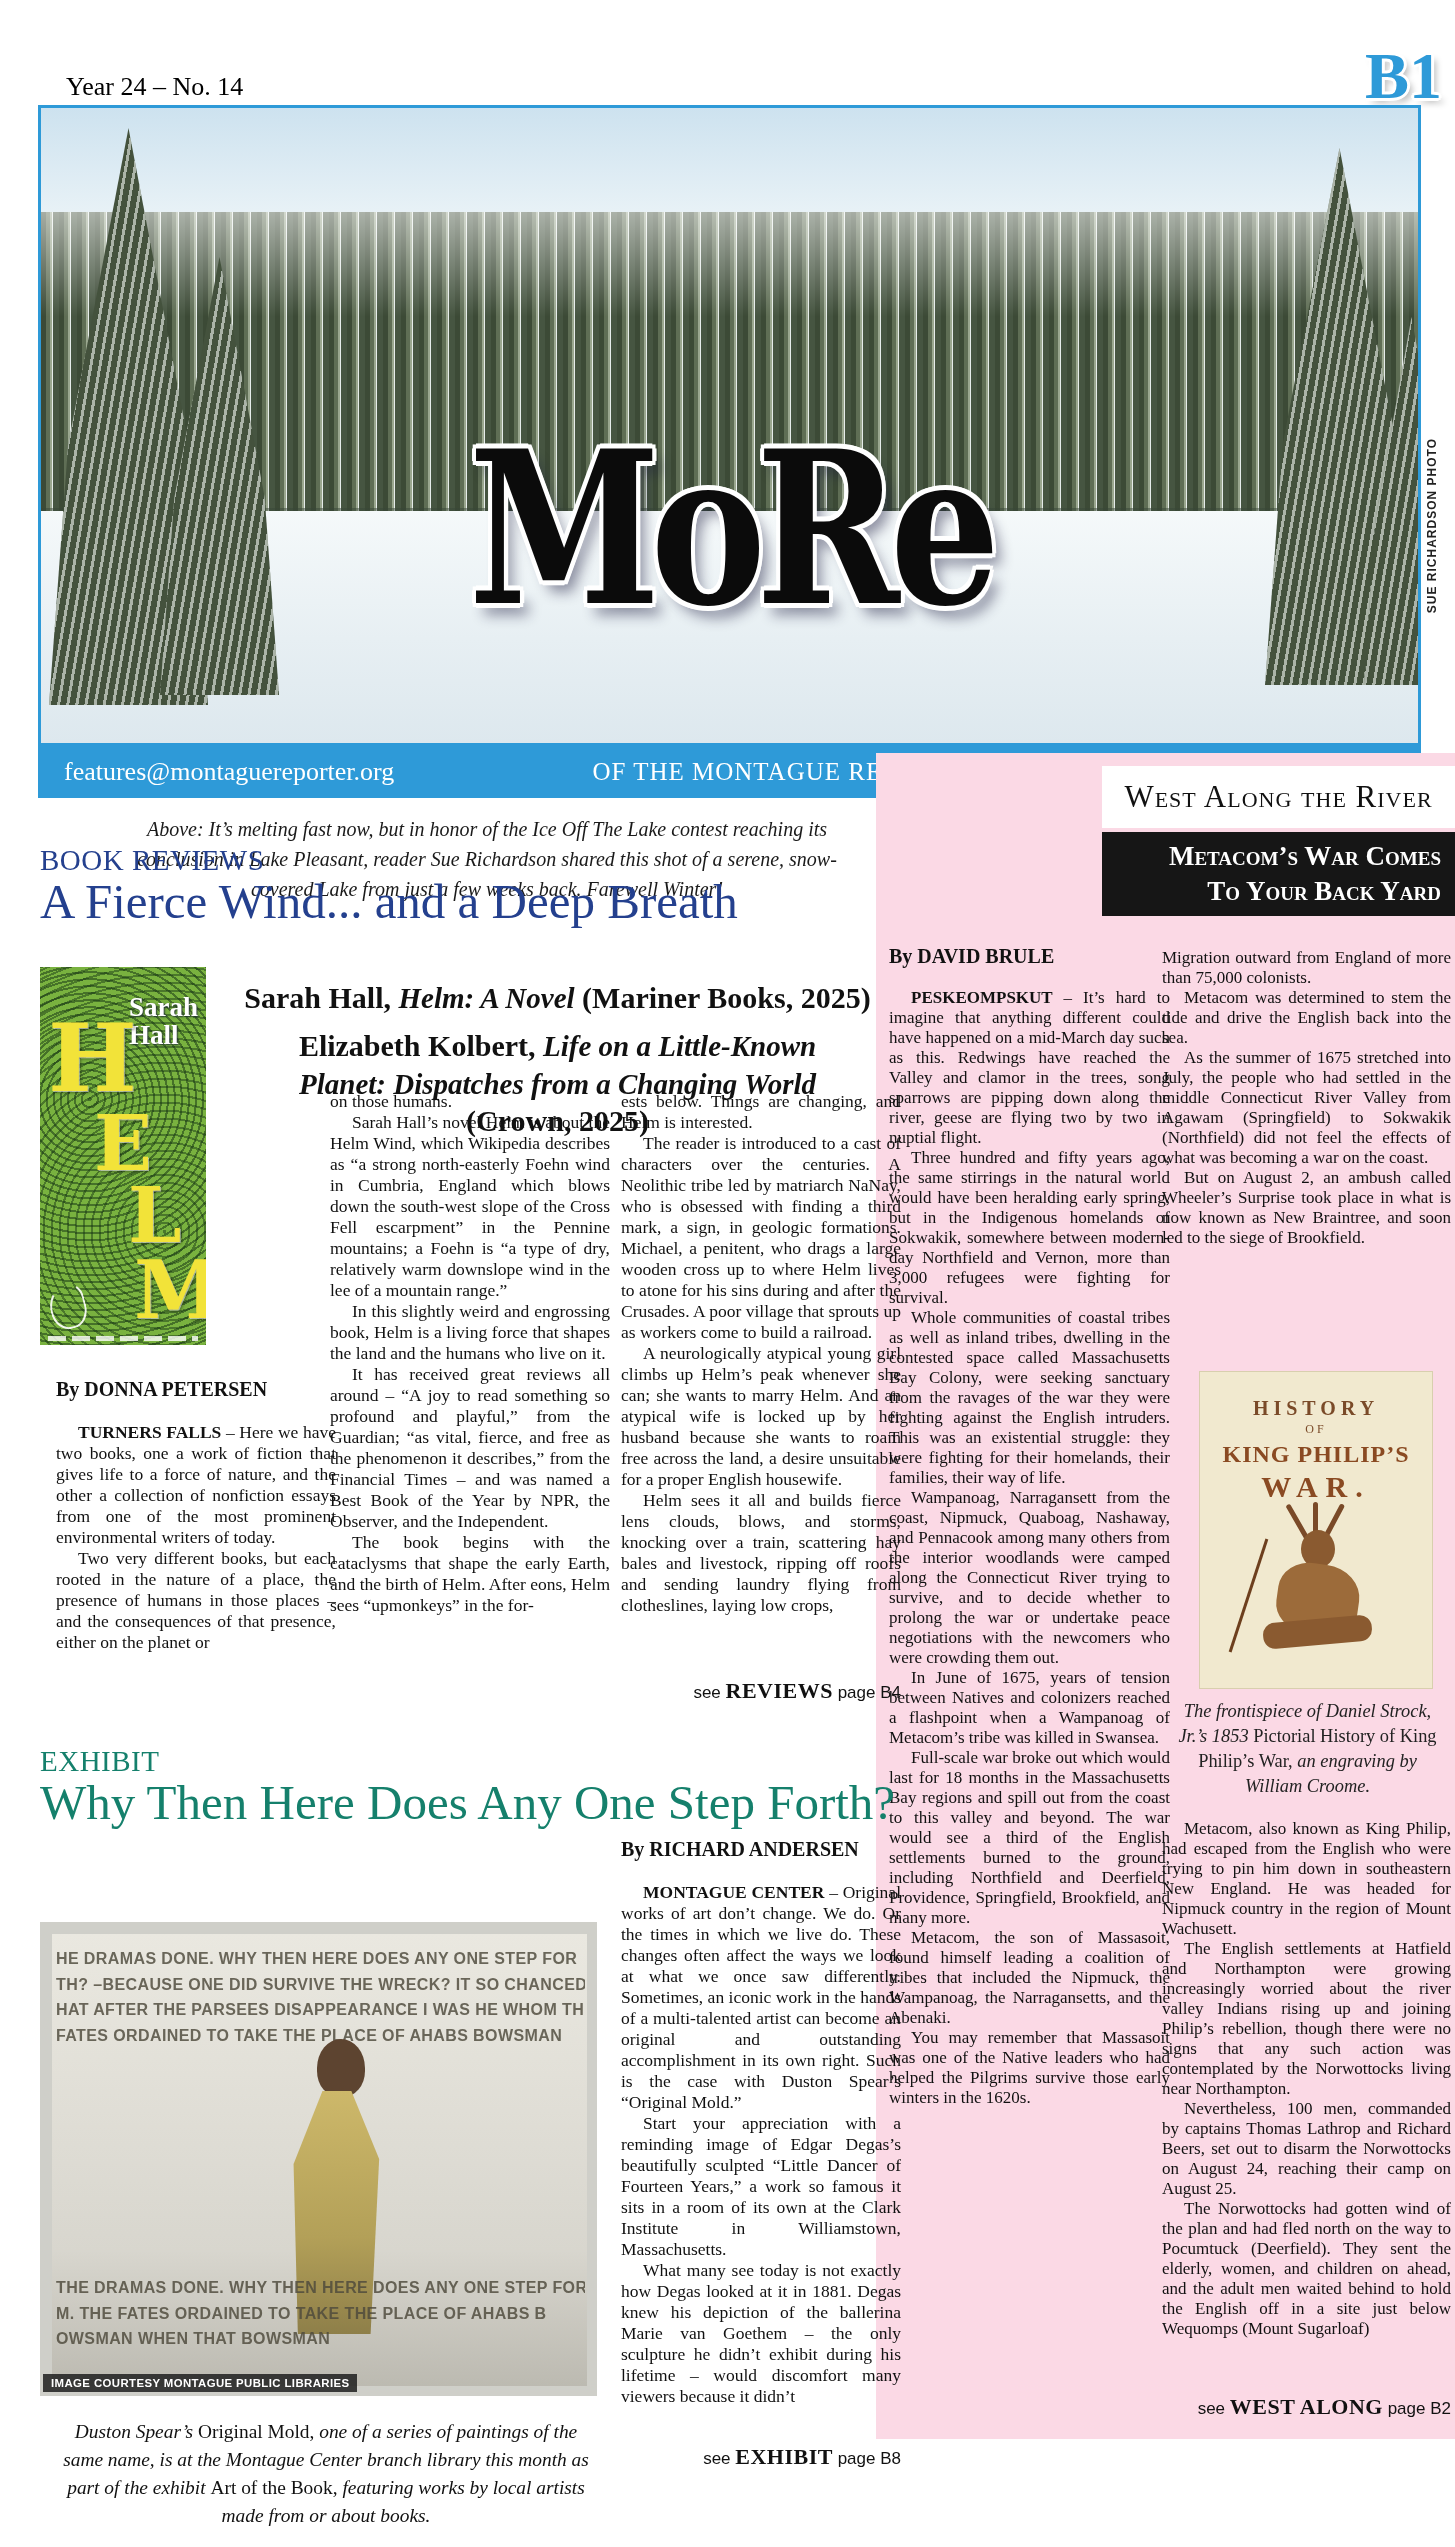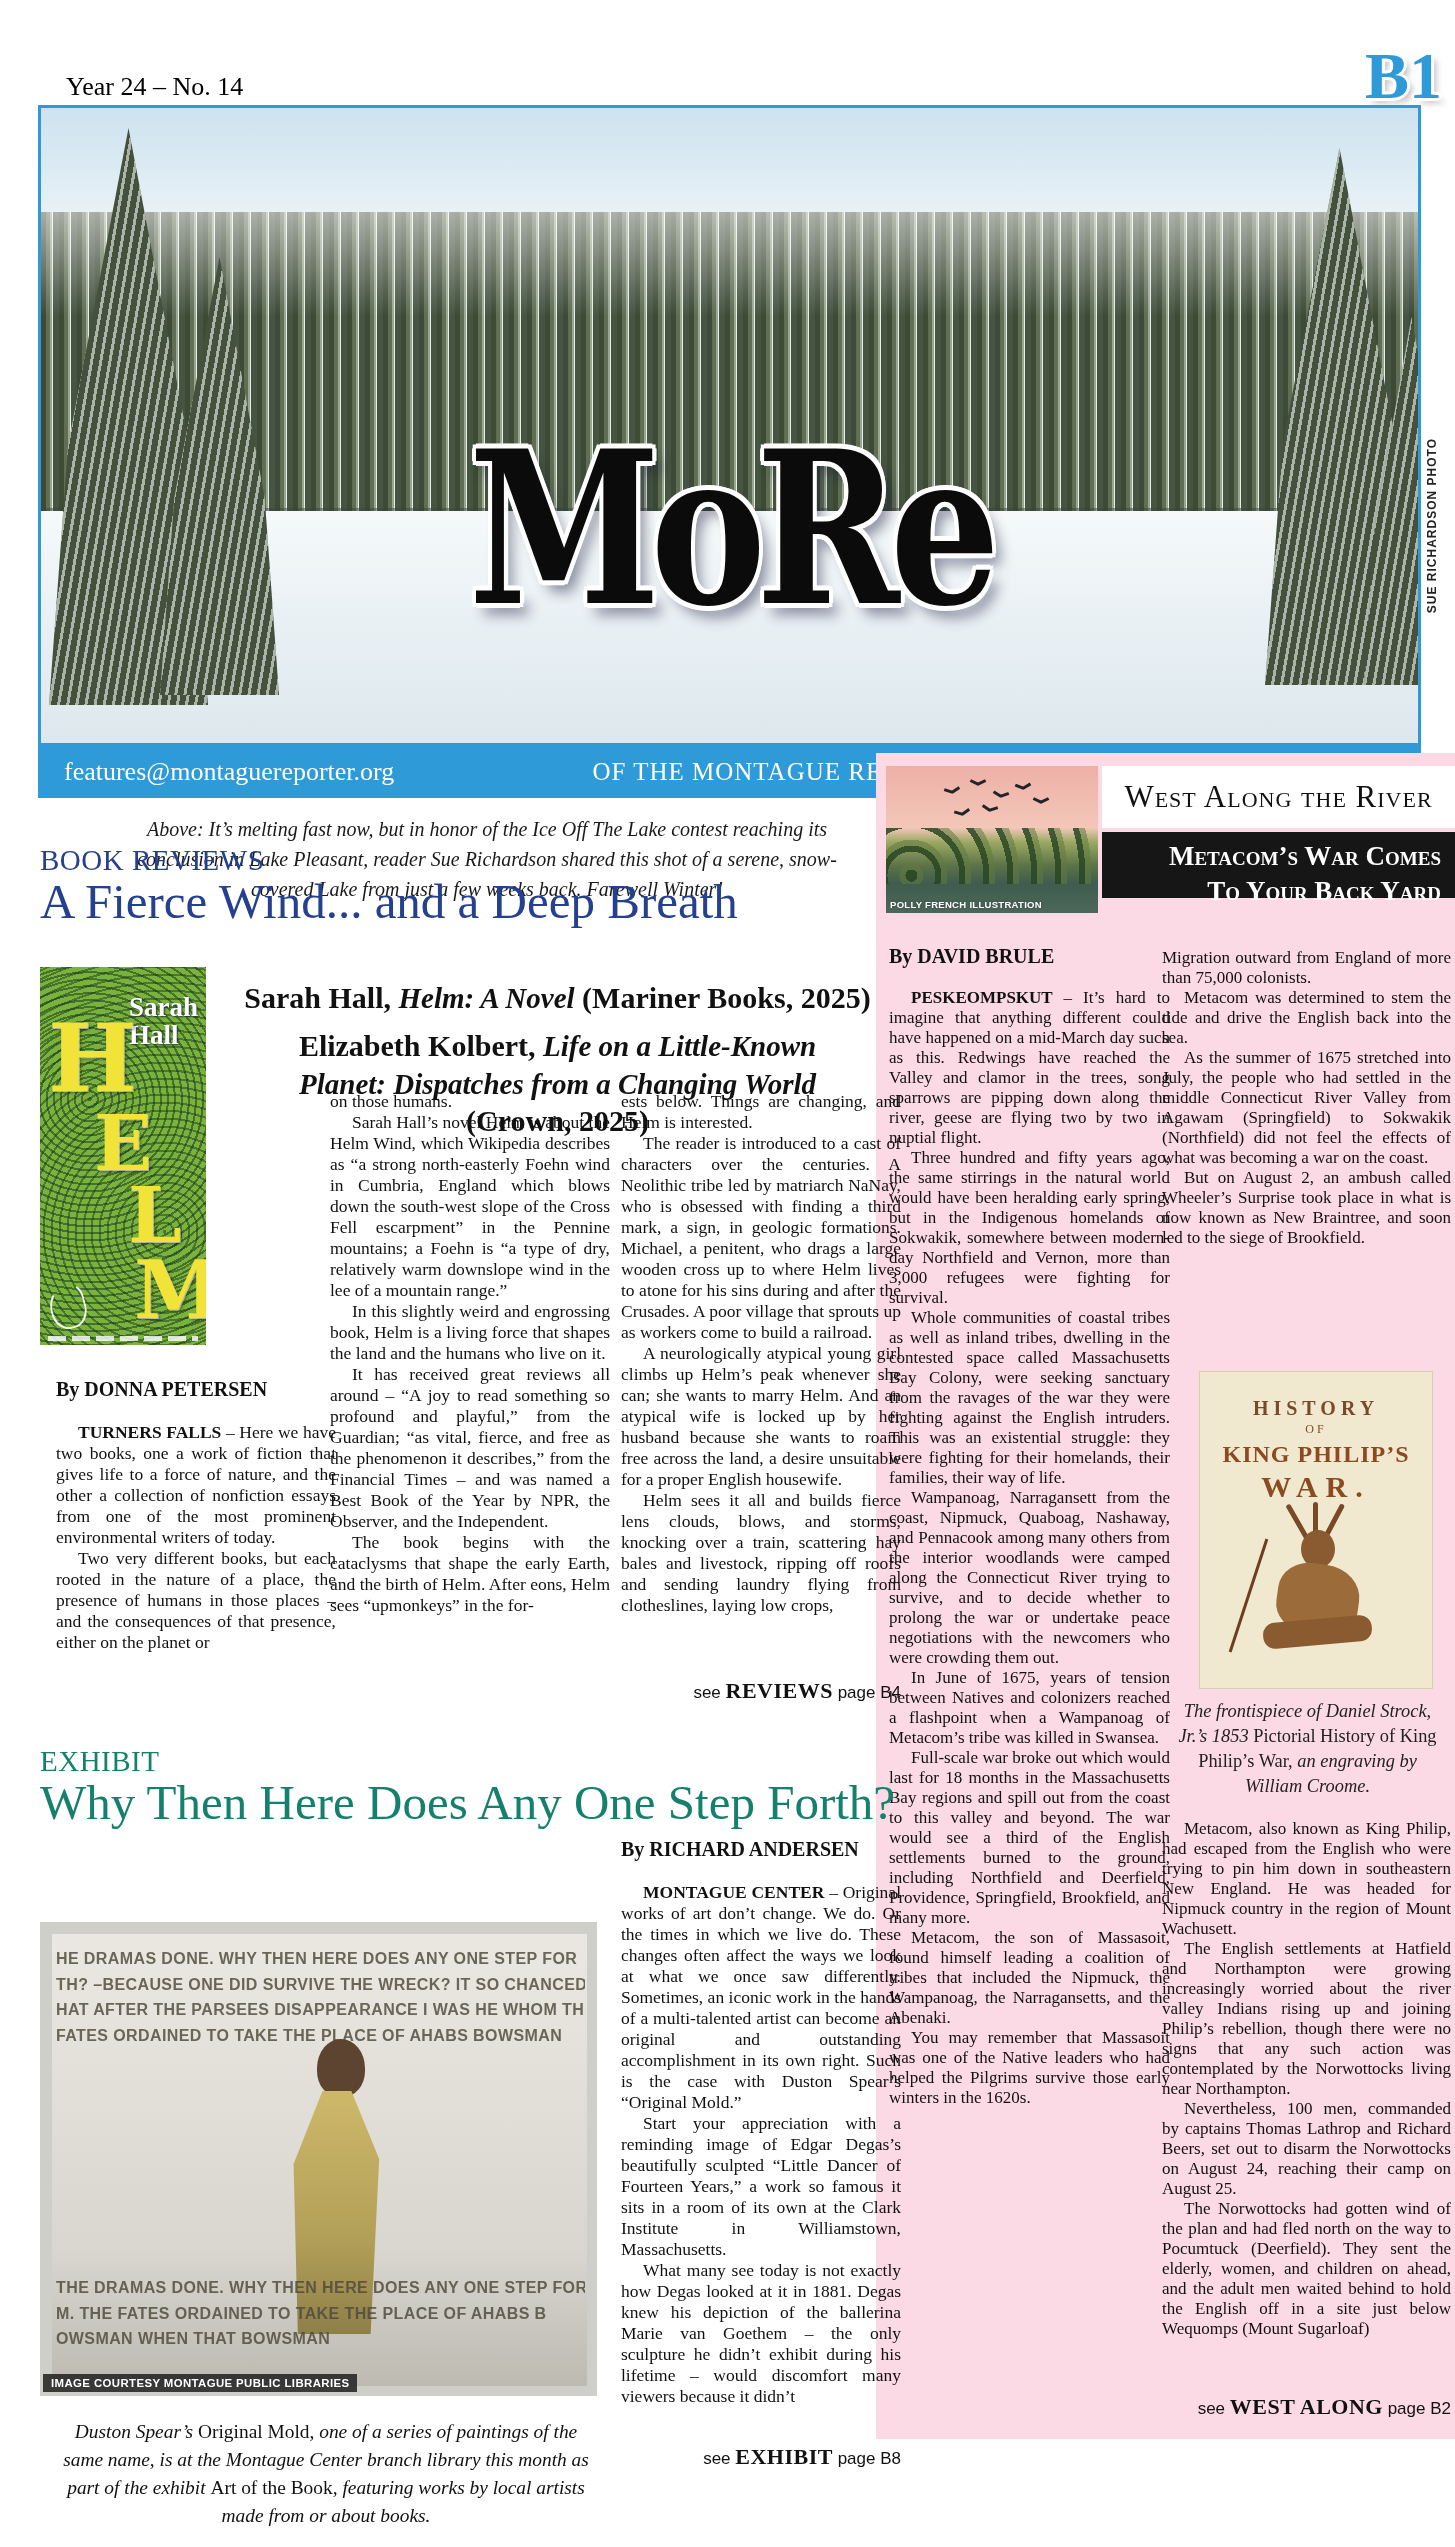--- a/index.html
+++ b/index.html
@@ -57,21 +57,21 @@
   .bird{position:absolute;width:16px;height:8px;}
   .bird::before,.bird::after{content:"";position:absolute;width:9px;height:2.6px;background:#23232d;top:3px;}
   .bird::before{left:0;transform:rotate(26deg);}
   .bird::after{right:0;transform:rotate(-26deg);}
   .illus-credit{position:absolute;left:4px;bottom:3px;font-family:"Liberation Sans",sans-serif;
     font-size:9.5px;font-weight:bold;color:#fff;text-shadow:0 0 3px #444;letter-spacing:0.3px;}
 
   .wa-title{position:absolute;left:1102px;top:766px;width:353px;height:62px;background:#fff;
     display:flex;align-items:center;justify-content:center;font-variant:small-caps;
     font-size:31px;letter-spacing:1px;color:#111;}
-  .wa-head{position:absolute;left:1102px;top:832px;width:353px;height:66px;background:#161616;color:#fff;
+  .wa-head{position:absolute;left:1102px;top:832px;width:353px;height:84px;background:#161616;color:#fff;
     text-align:right;padding:7px 14px;box-sizing:border-box;font-variant:small-caps;font-weight:bold;
     font-size:27px;line-height:1.3;}
 
   
   .kicker{position:absolute;font-size:29px;letter-spacing:0.5px;}
   #br-kicker{left:40px;top:844px;color:#24408e;}
   .headline{position:absolute;font-size:49px;line-height:1.05;}
   #br-headline{left:40px;top:876px;color:#24408e;}
   #ex-kicker{left:40px;top:1745px;color:#15806c;}
   #ex-headline{left:40px;top:1777px;color:#15806c;}
@@ -188,31 +188,20 @@
   <div class="bar">
     <span class="email">features@montaguereporter.org</span>
     <span class="center">OF THE MONTAGUE REPORTER</span>
     <span class="date">MARCH 12, 2026</span>
   </div>
 
   <div class="photo-caption">Above: It’s melting fast now, but in honor of the Ice Off The Lake contest reaching its conclusion in Lake Pleasant, reader Sue Richardson shared this shot of a serene, snow-covered Lake from just a few weeks back. Farewell Winter!</div>
 
   <div class="pink"></div>
 
-  <div class="illus">
-    <div class="grove"></div>
-    <span class="bird" style="left:58px;top:20px;transform:rotate(-8deg);"></span>
-    <span class="bird" style="left:84px;top:12px;"></span>
-    <span class="bird" style="left:107px;top:24px;transform:rotate(6deg);"></span>
-    <span class="bird" style="left:129px;top:16px;transform:rotate(-5deg);"></span>
-    <span class="bird" style="left:147px;top:30px;"></span>
-    <span class="bird" style="left:96px;top:38px;transform:rotate(8deg);"></span>
-    <span class="bird" style="left:68px;top:42px;transform:rotate(-10deg);"></span>
-    <div class="illus-credit">POLLY FRENCH ILLUSTRATION</div>
-  </div>
 
   <div class="wa-title">West Along the River</div>
   <div class="wa-head">
     <div>Metacom’s War Comes</div>
     <div>To Your Back Yard</div>
   </div>
 
   <div class="kicker" id="br-kicker">BOOK REVIEWS</div>
   <div class="headline" id="br-headline">A Fierce Wind... and a Deep Breath</div>
 

